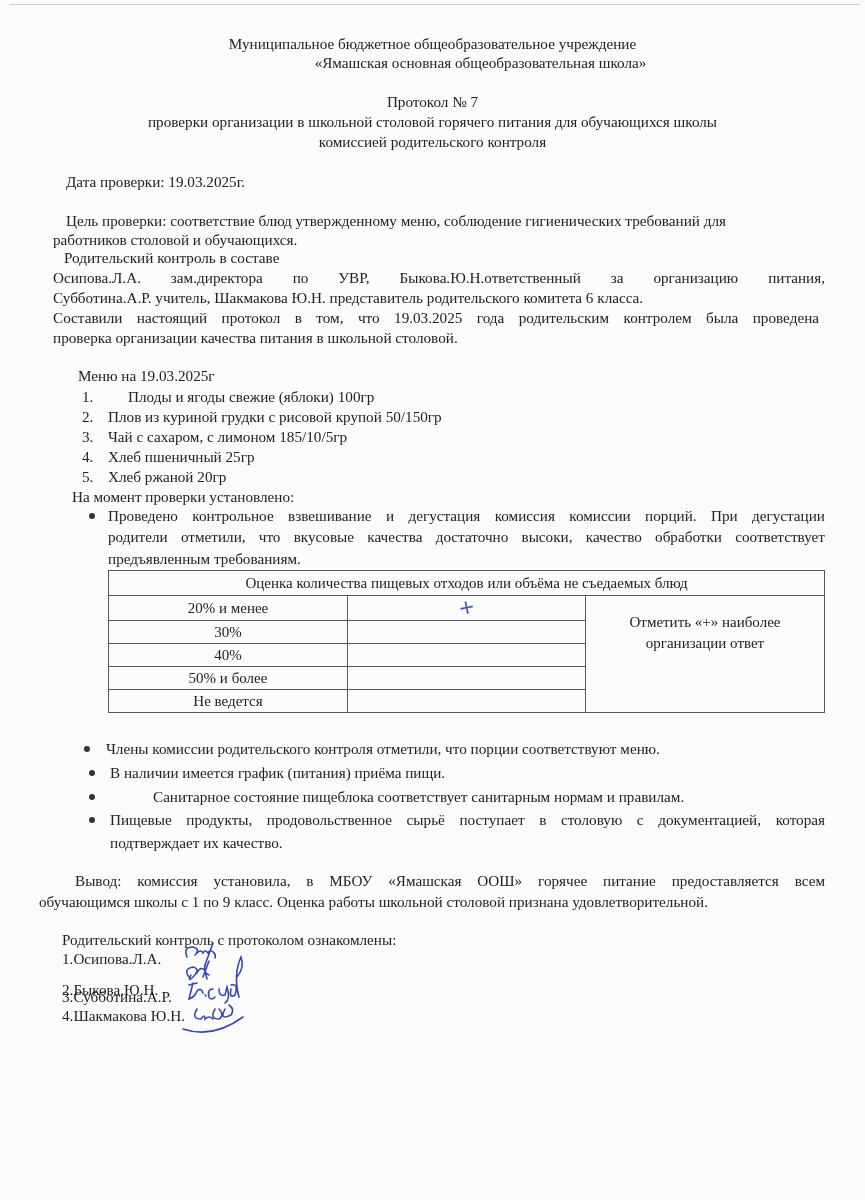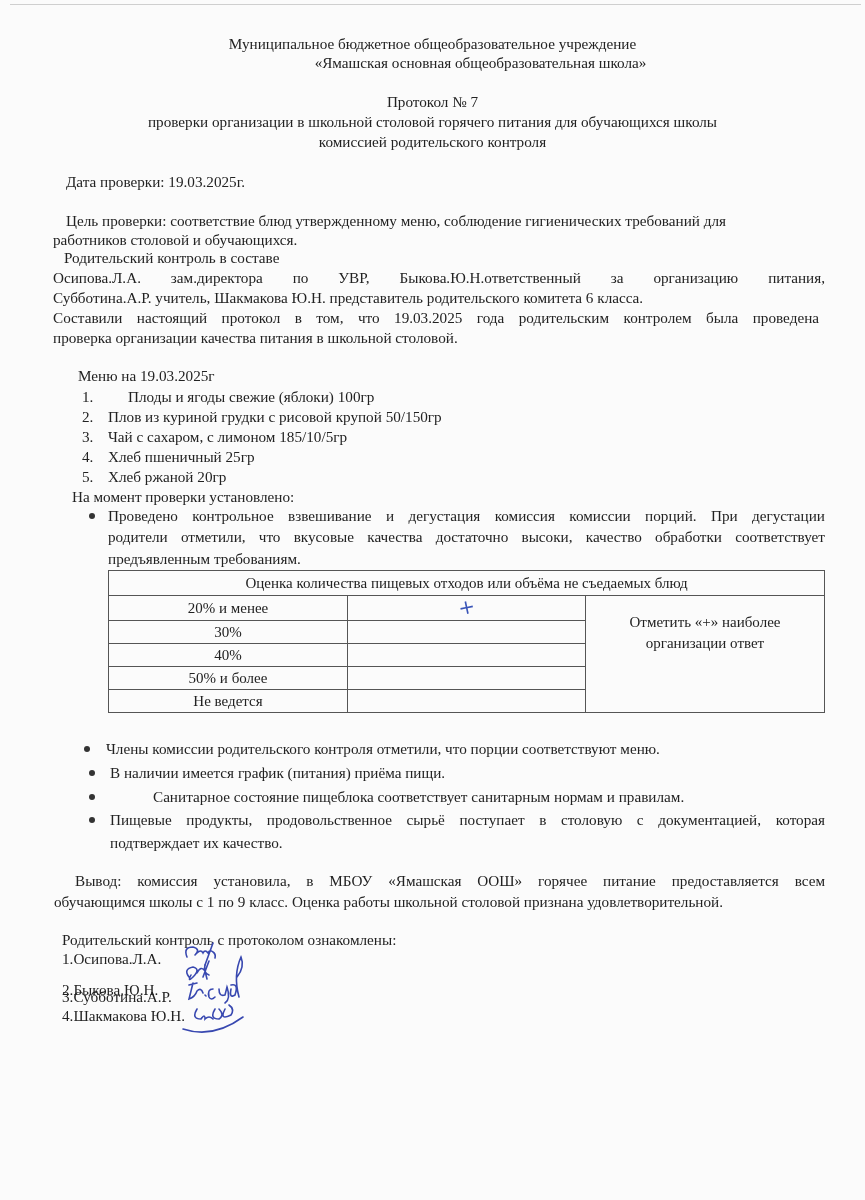--- a/index.html
+++ b/index.html
@@ -99,21 +99,21 @@
 <div class="abs line" style="left:106px; top:738px;">Члены комиссии родительского контроля отметили, что порции соответствуют меню.</div>
 <div class="bullet" style="left:89px; top:770px;"></div>
 <div class="abs line" style="left:110px; top:762px;">В наличии имеется график (питания) приёма пищи.</div>
 <div class="bullet" style="left:89px; top:794px;"></div>
 <div class="abs line" style="left:110px; top:786px;margin-left:43px;">Санитарное состояние пищеблока соответствует санитарным нормам и правилам.</div>
 <div class="bullet" style="left:89px; top:817px;"></div>
 <div class="just line" style="left:110px; width:715px; top:809px;">Пищевые продукты, продовольственное сырьё поступает в столовую с документацией, которая</div>
 <div class="abs line" style="left:110px; top:832px;">подтверждает их качество.</div>
 
 <div class="just line" style="left:75px; width:750px; top:870px;">Вывод: комиссия установила, в МБОУ «Ямашская ООШ» горячее питание предоставляется всем</div>
-<div class="abs line" style="left:54px; top:891px;">обучающимся школы с 1 по 9 класс. Оценка работы школьной столовой признана удовлетворительной.</div>
+<div class="abs line" style="left:39px; top:891px;">обучающимся школы с 1 по 9 класс. Оценка работы школьной столовой признана удовлетворительной.</div>
 
 <div class="abs line" style="left:62px; top:929px;">Родительский контроль с протоколом ознакомлены:</div>
 <div class="abs line" style="left:62px; top:948px;">1.Осипова.Л.А.</div>
 <div class="abs line" style="left:62px; top:967px;margin-top:12px;">2.Быкова.Ю.Н.</div>
 <div class="abs line" style="left:62px; top:986px;">3.Субботина.А.Р.</div>
 <div class="abs line" style="left:62px; top:1005px;">4.Шакмакова Ю.Н.</div>
 
 <svg class="sig" style="left:175px; top:925px;" width="120" height="120" viewBox="0 0 120 120">
   <g fill="none" stroke="#3848b0" stroke-width="1.6" stroke-linecap="round">
 

